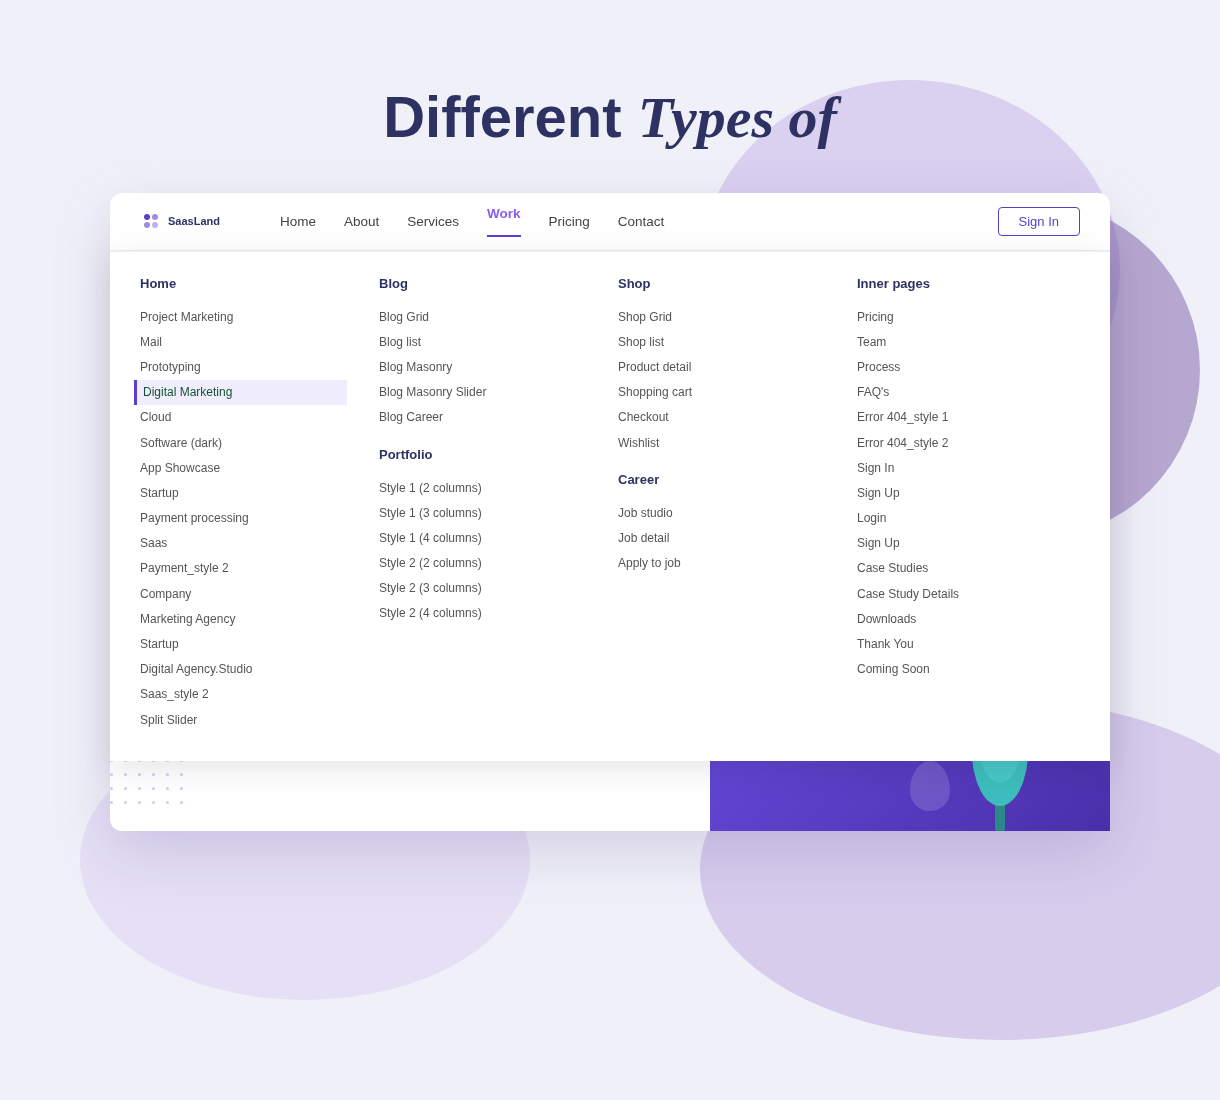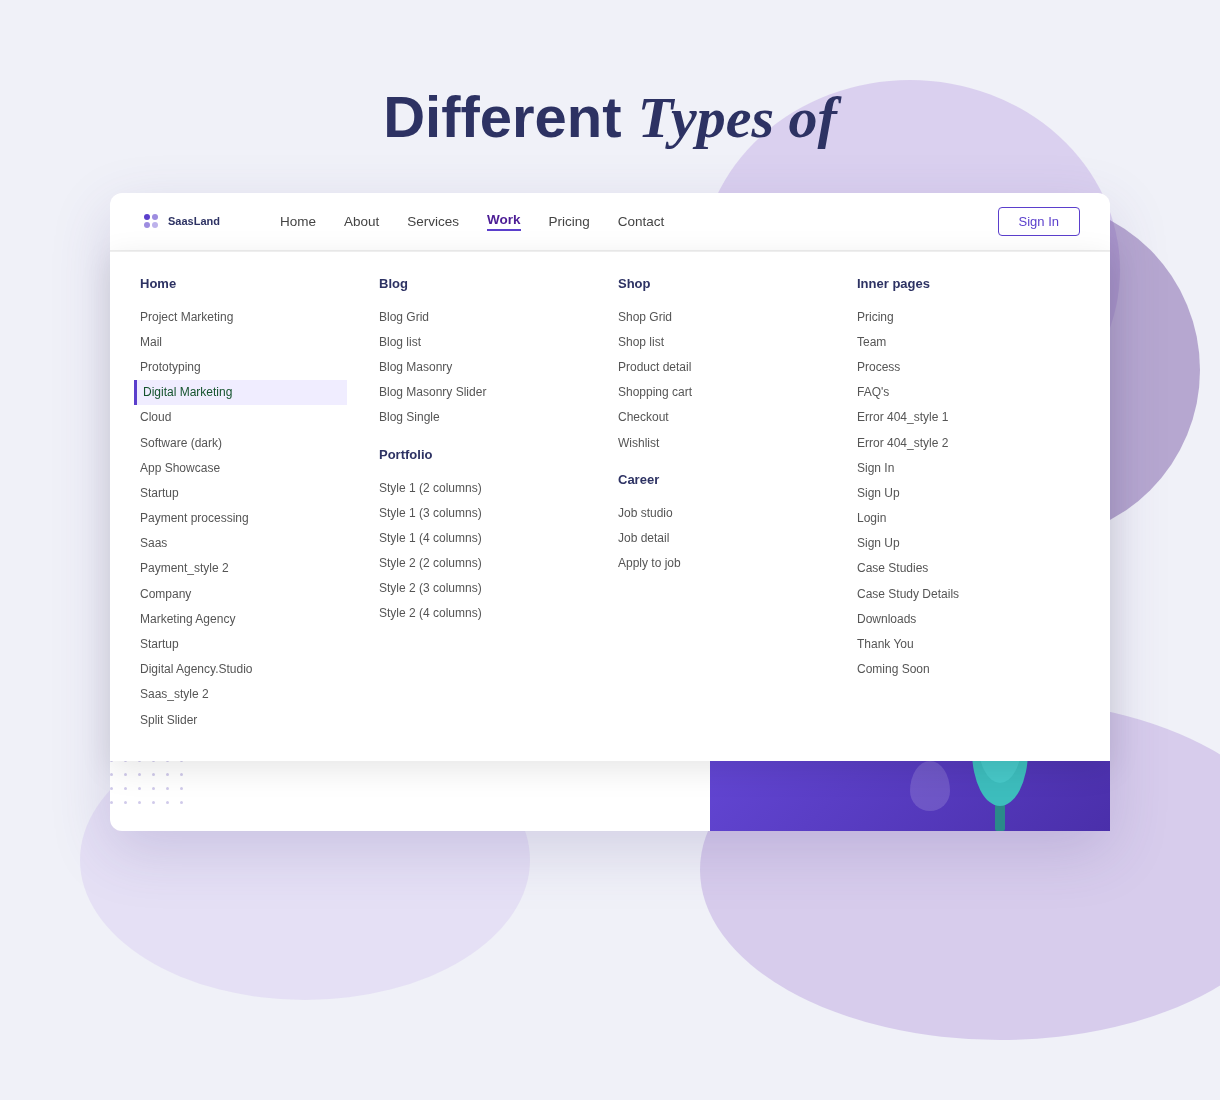--- a/index.html
+++ b/index.html
@@ -120,23 +120,23 @@
       flex: 1;
       margin-left: 20px;
     }
     .nav-item {
       font-size: 13.5px;
       color: #444;
       cursor: pointer;
       text-decoration: none;
     }
     .nav-item.active {
-      color: #4c1d95;
+      color: #8b5cf6;
       border-bottom: 2px solid #5b3fcc;
-      padding-bottom: 2px;
+      padding-bottom: 14px;
       font-weight: 600;
     }
     .navbar-signin {
       margin-left: auto;
       border: 1.5px solid #5b3fcc;
       color: #5b3fcc;
       background: #fff;
       padding: 6px 20px;
       border-radius: 4px;
       font-size: 13px;
@@ -346,21 +346,21 @@
       <a class="mega-link">Saas_style 2</a>
       <a class="mega-link">Split Slider</a>
     </div>
 
     <div class="mega-col">
       <div class="mega-col-title">Blog</div>
       <a class="mega-link">Blog Grid</a>
       <a class="mega-link">Blog list</a>
       <a class="mega-link">Blog Masonry</a>
       <a class="mega-link">Blog Masonry Slider</a>
-      <a class="mega-link">Blog Single</a>
+      <a class="mega-link">Blog Career</a>
 
       <div class="mega-col-title" style="margin-top:16px;">Portfolio</div>
       <a class="mega-link">Style 1 (2 columns)</a>
       <a class="mega-link">Style 1 (3 columns)</a>
       <a class="mega-link">Style 1 (4 columns)</a>
       <a class="mega-link">Style 2 (2 columns)</a>
       <a class="mega-link">Style 2 (3 columns)</a>
       <a class="mega-link">Style 2 (4 columns)</a>
     </div>
 

